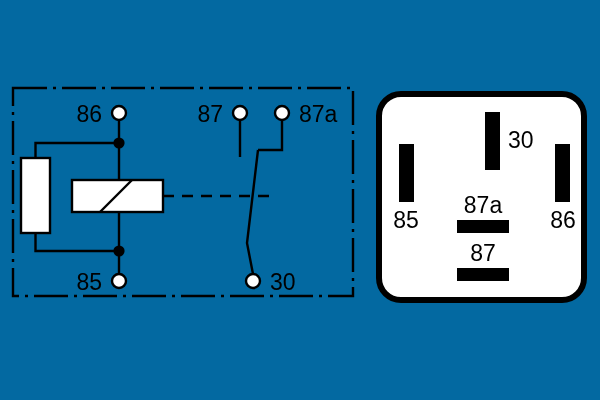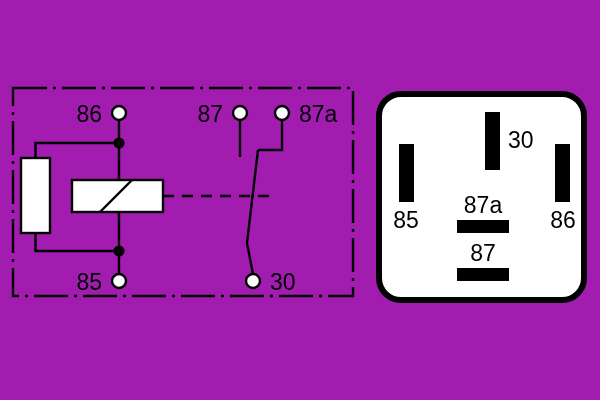--- a/index.html
+++ b/index.html
@@ -4,21 +4,21 @@
 <style>
   html, body {
     margin: 0;
     padding: 0;
     background: #ffffff;
   }
   #canvas {
     position: relative;
     width: 600px;
     height: 400px;
-    background: #a21caf;
+    background: #0369a1;
     overflow: hidden;
     font-family: "Liberation Sans", sans-serif;
   }
   svg.layer {
     position: absolute;
     left: 0;
     top: 0;
     width: 600px;
     height: 400px;
   }

